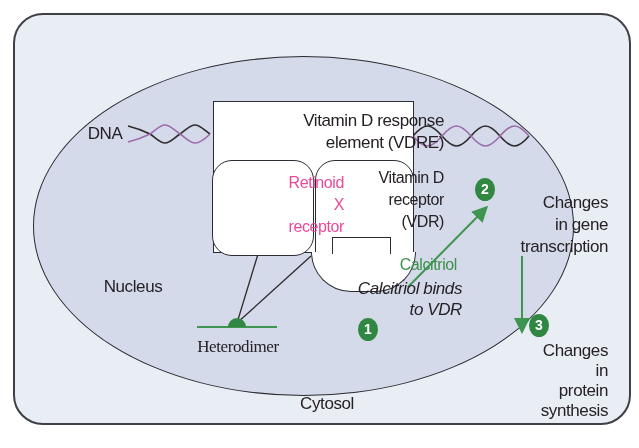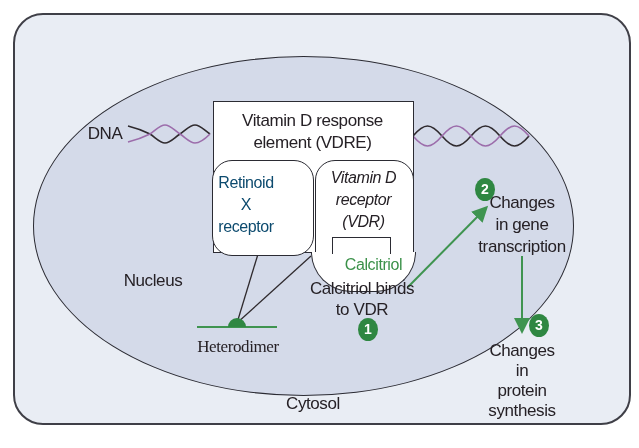--- a/index.html
+++ b/index.html
@@ -2,21 +2,21 @@
 <html><head>
 <meta charset="utf-8">
 <style>
   html,body{margin:0;padding:0;background:#ffffff;}
   .stage{
     position:relative;width:639px;height:448px;background:#ffffff;overflow:hidden;
     font-family:"Liberation Sans",sans-serif;color:#262126;letter-spacing:-0.4px;
   }
   .abs{position:absolute;}
   .pre{white-space:pre-line;}
-  .center{text-align:center;}
+  .center{text-align:right;padding-left:32px;}
 
   .cytosol{
     left:13px;top:13px;width:614px;height:408px;
     background:#e9edf4;border:2px solid #3f3f47;border-radius:30px;z-index:0;
   }
   .nucleus{
     left:33px;top:56px;width:539px;height:338px;
     background:#d4dae9;border:1.6px solid #2b2b33;border-radius:50%;z-index:1;
   }
   .svglayer{left:0;top:0;width:639px;height:448px;z-index:2;}
@@ -26,54 +26,54 @@
   .vdre-box{
     left:213px;top:101px;width:199px;height:150px;background:#ffffff;
     border:1.6px solid #2b2b33;z-index:3;
   }
   .vdre-title{left:213px;top:110px;width:199px;font-size:17px;line-height:22px;z-index:6;}
 
   .rxr-box{
     left:212px;top:160px;width:100px;height:94px;background:#ffffff;
     border:1.6px solid #2b2b33;border-radius:20px;z-index:4;
   }
-  .rxr-title{left:196px;top:172px;width:100px;font-size:16px;line-height:22px;color:#0c4a6e;z-index:6;}
+  .rxr-title{left:212px;top:172px;width:100px;font-size:16px;line-height:22px;color:#ec4899;z-index:6;}
 
   .vdr-box{
     left:315px;top:160px;width:97px;height:91px;background:#ffffff;
     border:1.6px solid #2b2b33;border-radius:20px 20px 0 0;z-index:4;
   }
-  .vdr-title{left:315px;top:167px;width:97px;font-size:16px;line-height:22px;z-index:6;font-style:italic;}
+  .vdr-title{left:315px;top:167px;width:97px;font-size:16px;line-height:22px;z-index:6;}
 
   .plug{
     left:332px;top:237px;width:57px;height:16px;background:#ffffff;
     border:1.6px solid #2b2b33;border-bottom:none;z-index:5;
   }
   .dome{
     left:311px;top:252px;width:103px;height:39px;background:#ffffff;
     border:1.6px solid #2b2b33;border-top:none;border-radius:0 0 40px 40px;z-index:4;
   }
   .dome-label{left:322px;top:256px;width:103px;font-size:16px;color:#3b9149;z-index:6;}
 
   .badge{
     width:20px;height:23px;border-radius:50%;background:#2f8742;color:#ffffff;
     font-size:14px;font-weight:bold;text-align:center;line-height:23px;
     letter-spacing:0;z-index:6;
   }
   .badge1{left:358px;top:318px;}
   .badge2{left:475px;top:178px;}
   .badge3{left:529px;top:314px;}
 
-  .cap1{left:294px;top:278px;width:136px;font-size:17px;line-height:21px;z-index:6;}
+  .cap1{left:294px;top:278px;width:136px;font-size:17px;line-height:21px;z-index:6;font-style:italic;}
   .cap2{left:468px;top:192px;width:108px;font-size:17px;line-height:22px;z-index:6;}
   .cap3{left:468px;top:341px;width:108px;font-size:17px;line-height:20px;z-index:6;}
 
   .lbl-dna{left:86px;top:124px;width:38px;}
-  .lbl-nucleus{left:94px;top:271px;width:78px;margin-left:20px;}
-  .lbl-cytosol{left:286px;top:394px;width:80px;text-align:left;}
+  .lbl-nucleus{left:94px;top:277px;width:78px;}
+  .lbl-cytosol{left:274px;top:394px;width:80px;text-align:right;}
   .lbl-heterodimer{left:190px;top:337px;width:96px;text-align:center;font-family:Liberation Serif, serif;}
 
   .stroke-ink{stroke:#2f2a2e;fill:none;stroke-width:1.6;}
   .stroke-purple{stroke:#9c6dab;fill:none;stroke-width:1.6;}
   .stroke-thin{stroke:#2f2a2e;fill:none;stroke-width:1.3;}
   .stroke-green{stroke:#3f9450;fill:none;stroke-width:2;}
   .fill-green{fill:#2f8742;}
 </style>
 </head>
 <body>

